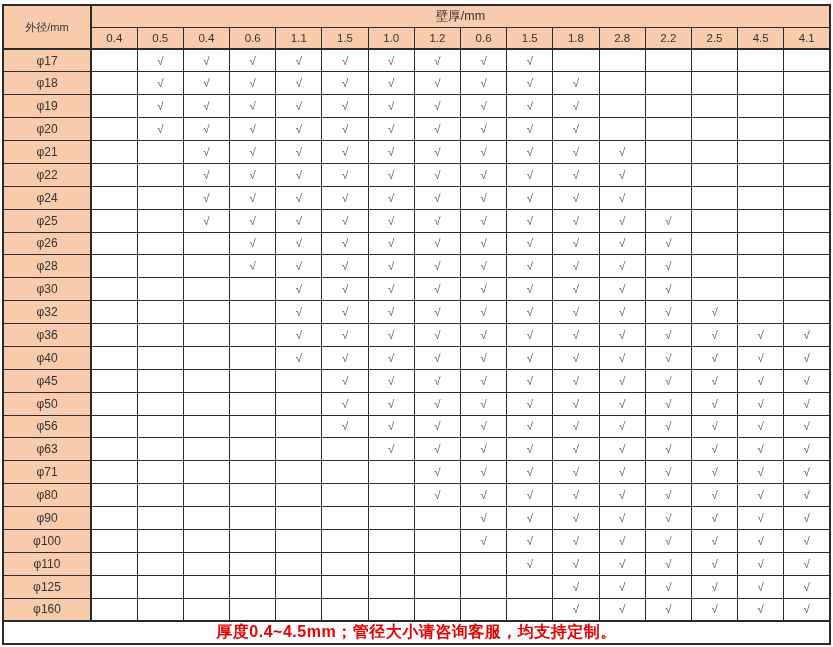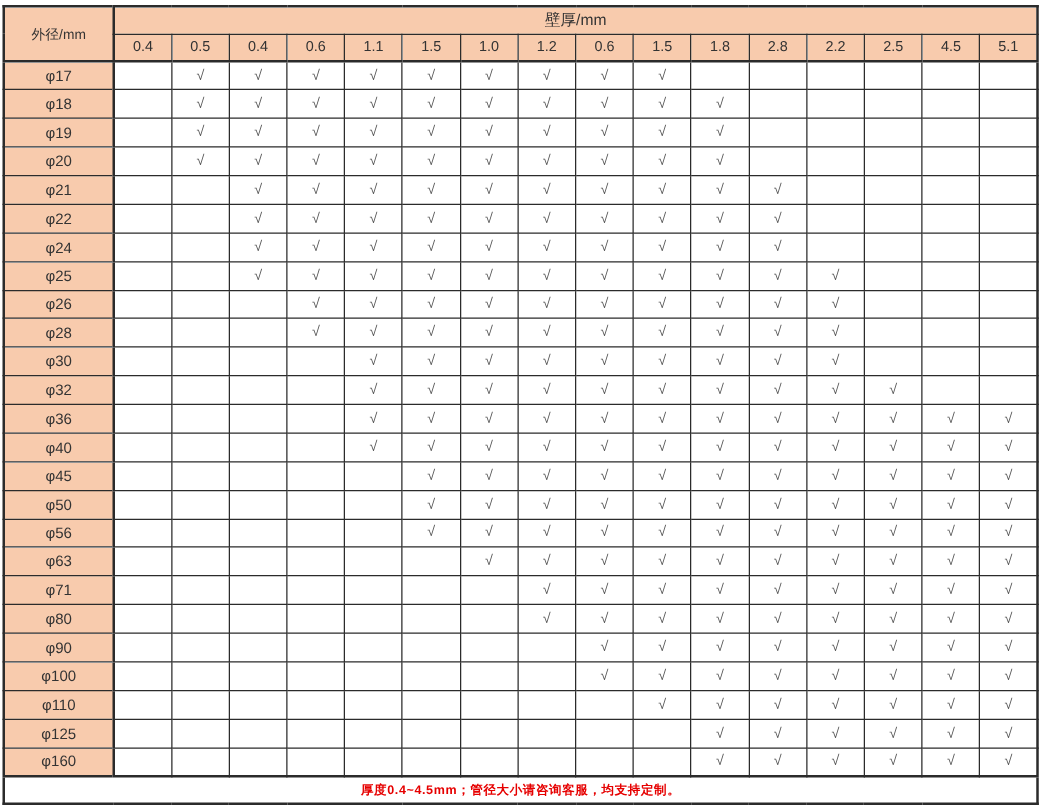--- a/index.html
+++ b/index.html
@@ -70,21 +70,21 @@
     font-size:11.5px;
     color:var(--check);
     background:#ffffff;
   }
   tbody tr{height:22.88px;}
   
   tfoot td.note{
     height:22px;
     background:#ffffff;
     color:var(--note);
-    font-size:10px;
+    font-size:16px;
     font-weight:bold;
     border-top:2px solid var(--grid);
     letter-spacing:0.5px;
   }
 </style>
 </head>
 <body>
 
 <div class="page">
   <table class="spec-table">
@@ -105,21 +105,21 @@
           <th>1.5</th>
           <th>1.0</th>
           <th>1.2</th>
           <th>0.6</th>
           <th>1.5</th>
           <th>1.8</th>
           <th>2.8</th>
           <th>2.2</th>
           <th>2.5</th>
           <th>4.5</th>
-          <th>5.1</th>
+          <th>4.1</th>
         </tr>
     </thead>
     <tbody id="table-body">
         <tr>
           <th class="diameter">φ17</th>
           <td></td>
           <td>√</td>
           <td>√</td>
           <td>√</td>
           <td>√</td>

